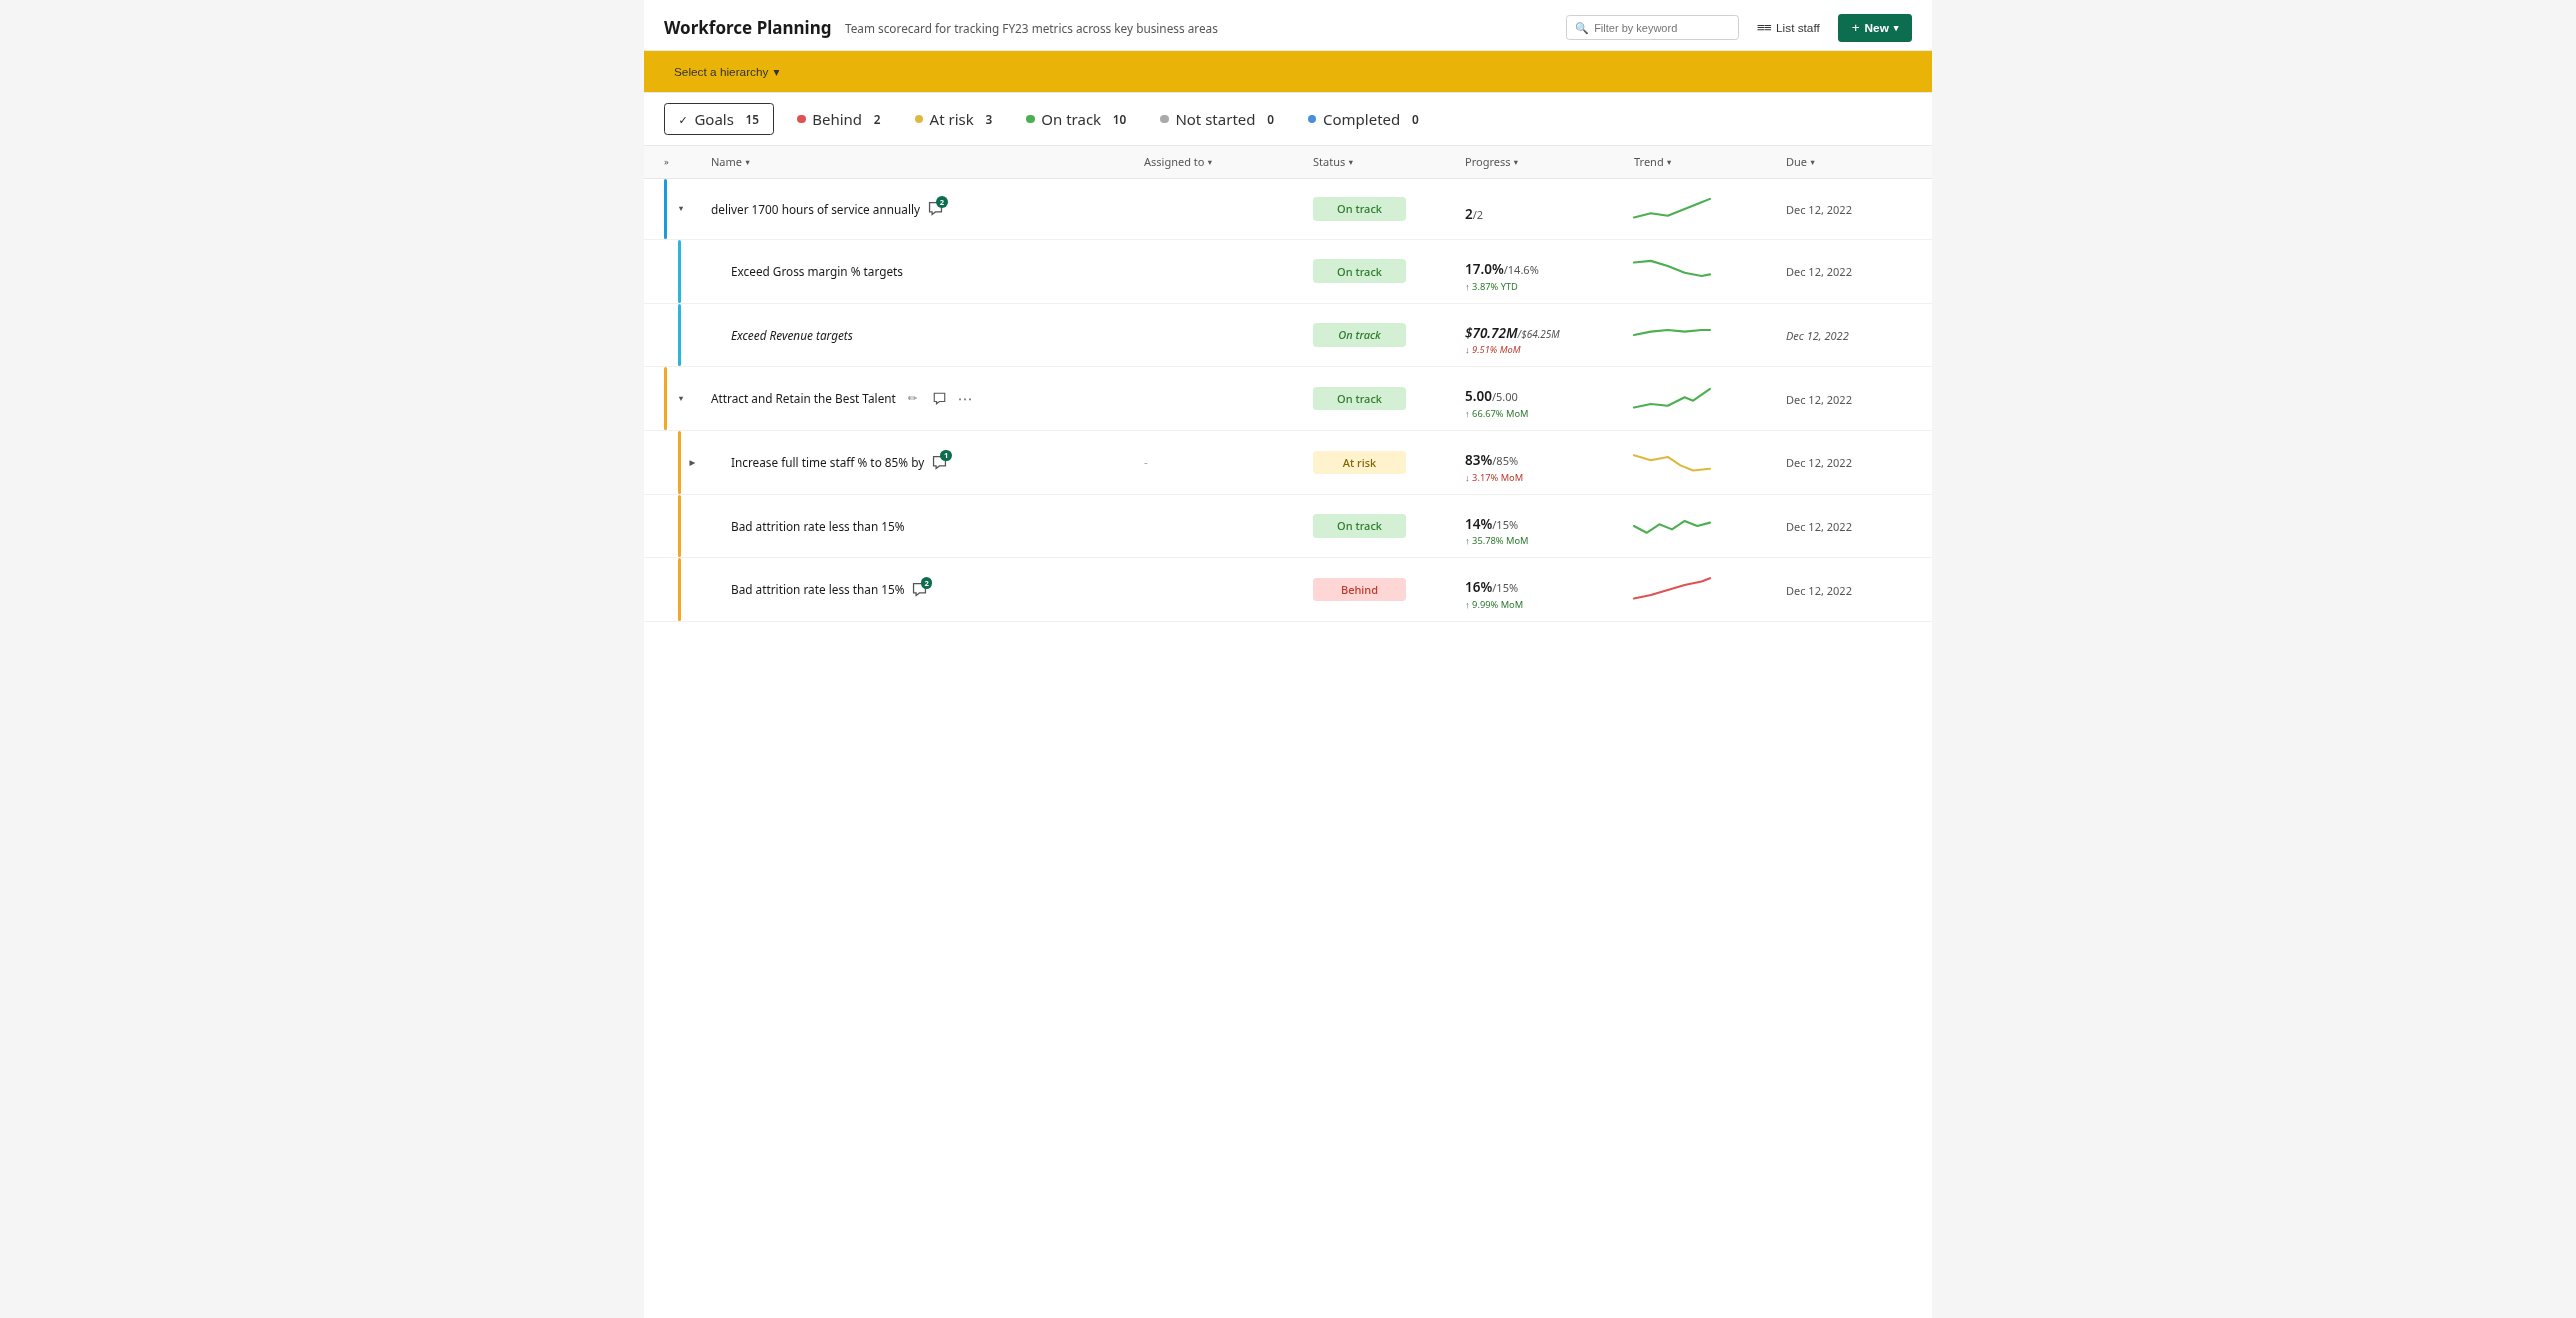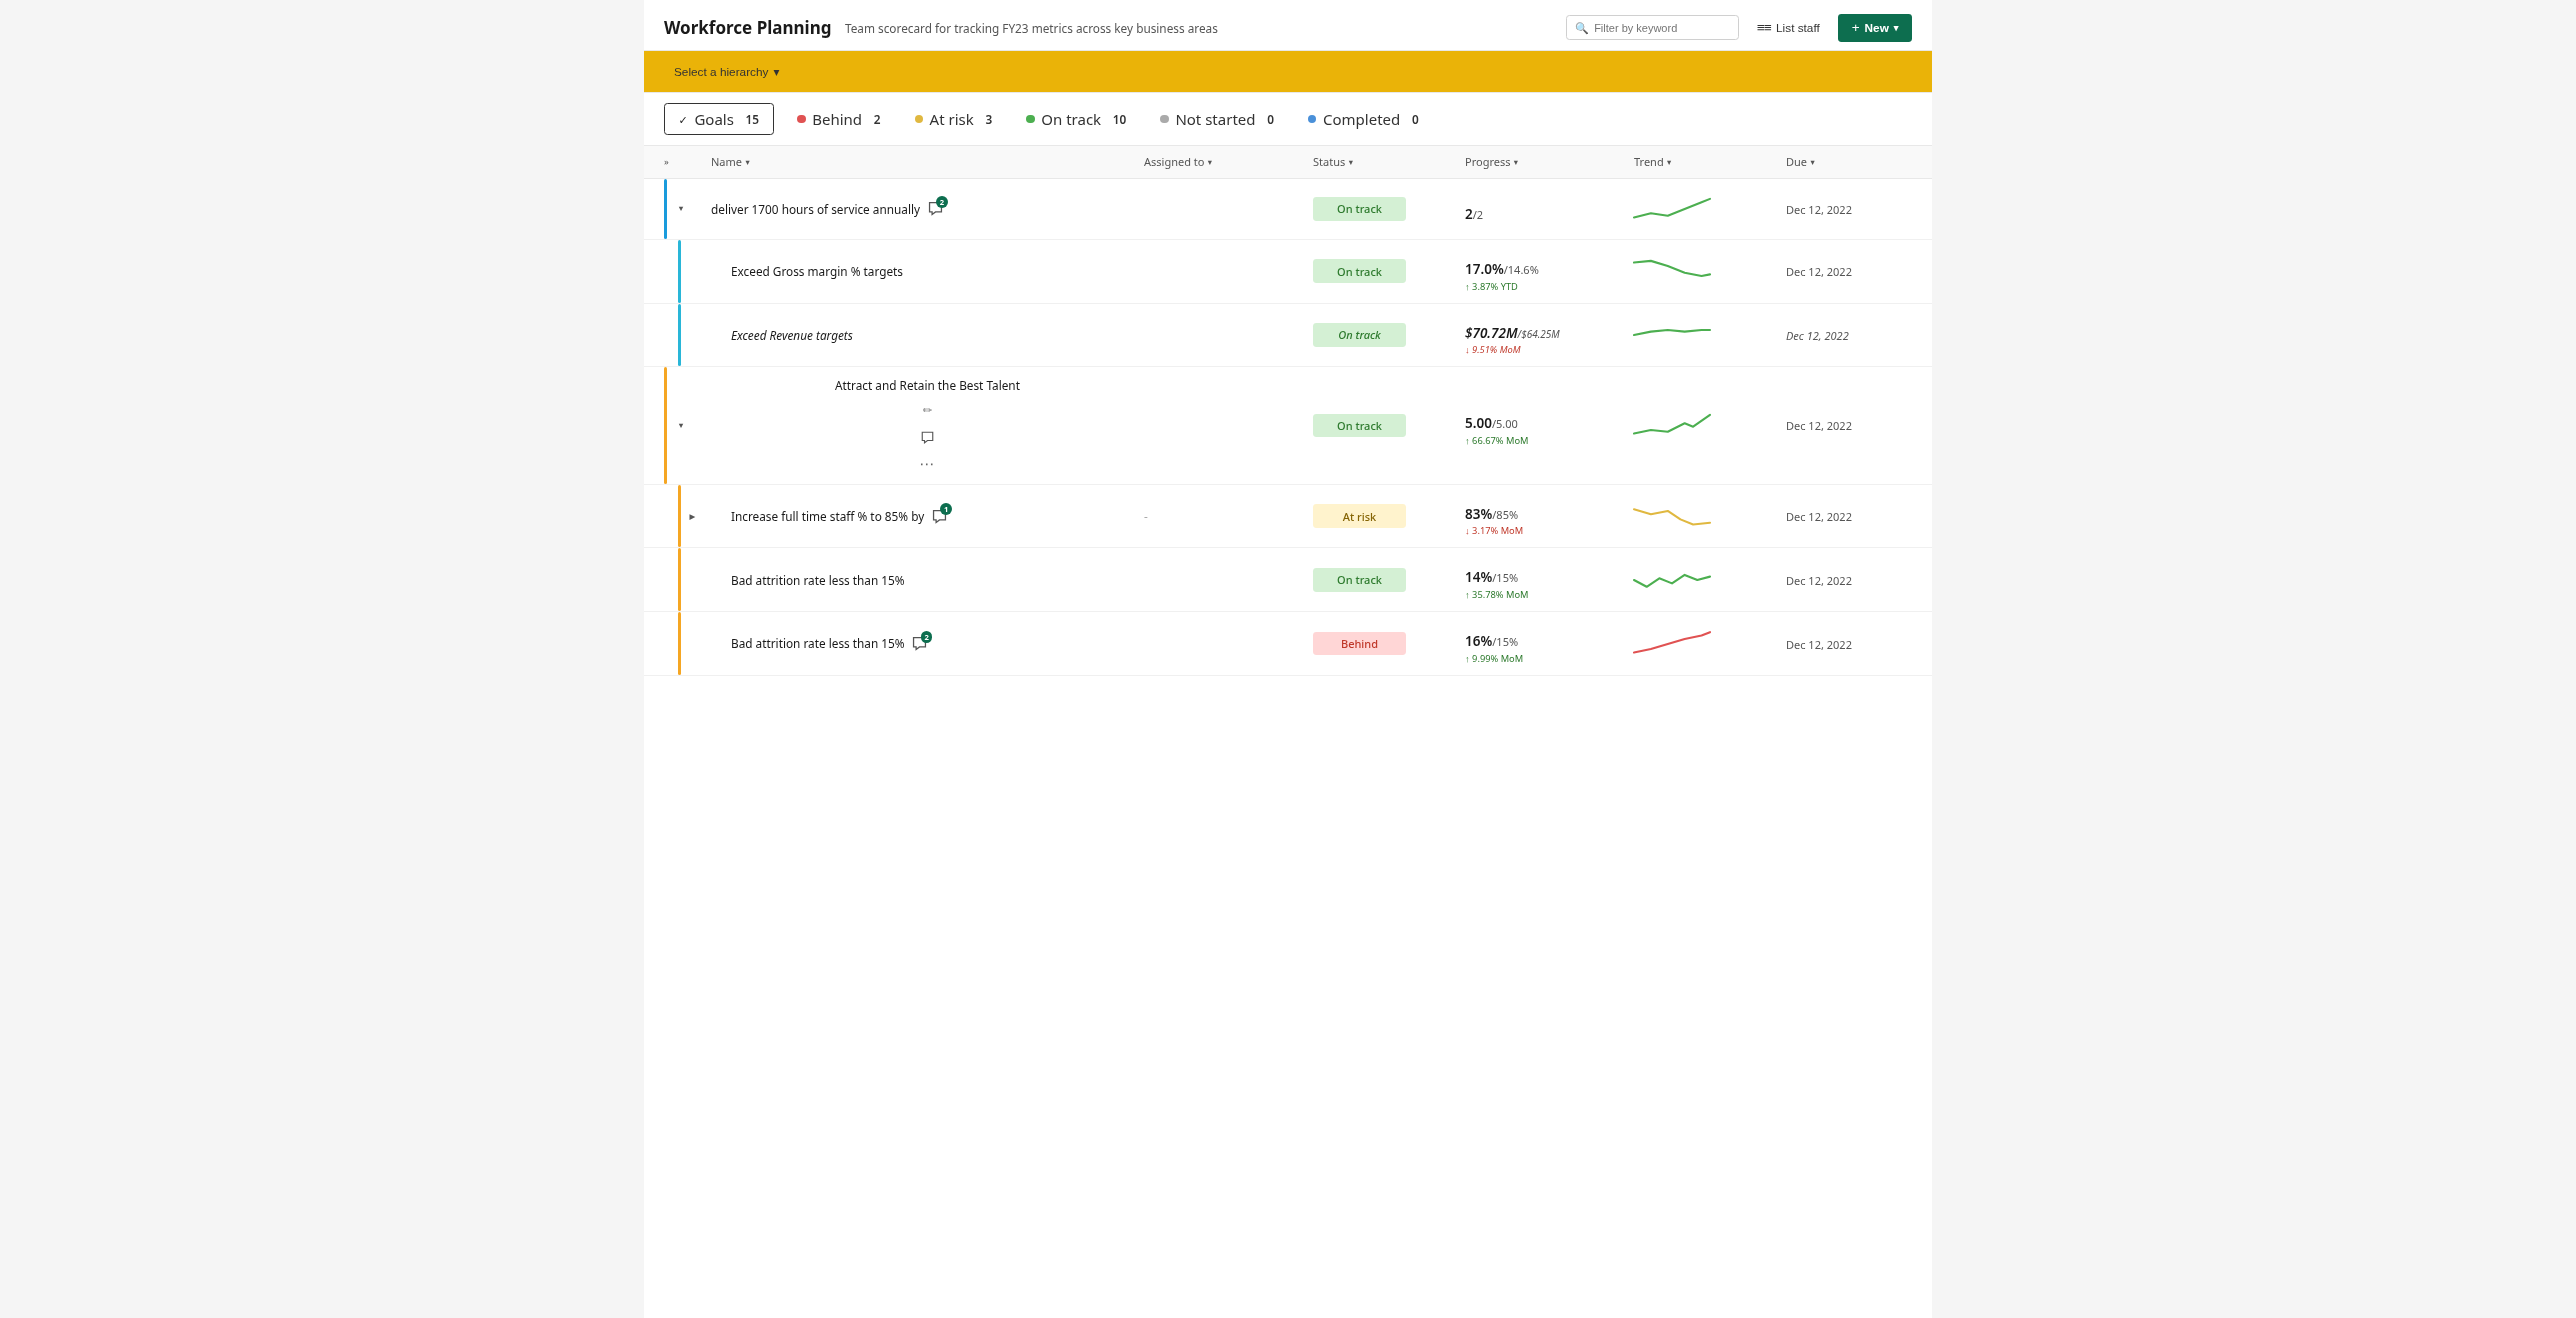--- a/index.html
+++ b/index.html
@@ -454,21 +454,21 @@
       <div>
         <span class="due-date">Dec 12, 2022</span>
       </div>
     </div>
 
     <div class="data-row" style="position:relative; background:#fff;">
       <div style="position:absolute;left:20px;top:0;bottom:0;width:3.4px;background:#f5a623;border-radius:1.7px;"></div>
       <div class="row-indent" style="padding-left:8.4px;">
         <button class="expand-btn" style="font-size:7.6px; color:#555;">▼</button>
       </div>
-      <div style="display:flex;align-items:center;gap:6.7px;flex-direction:column;">
+      <div style="display:flex;align-items:center;gap:6.7px;">
         <span class="row-name">Attract and Retain the Best Talent</span>
         <button class="action-icon" style="font-size:11px;">✏</button>
         <button class="action-icon">
           <svg width="15" height="15" viewBox="0 0 20 20" fill="none">
             <path d="M3 3h14v11H10l-4 3v-3H3V3z" stroke="#555" stroke-width="1.5" fill="none"></path>
           </svg>
         </button>
         <button class="action-icon" style="font-size:15px; letter-spacing:1.7px;">⋯</button>
       </div>
       <div></div>

